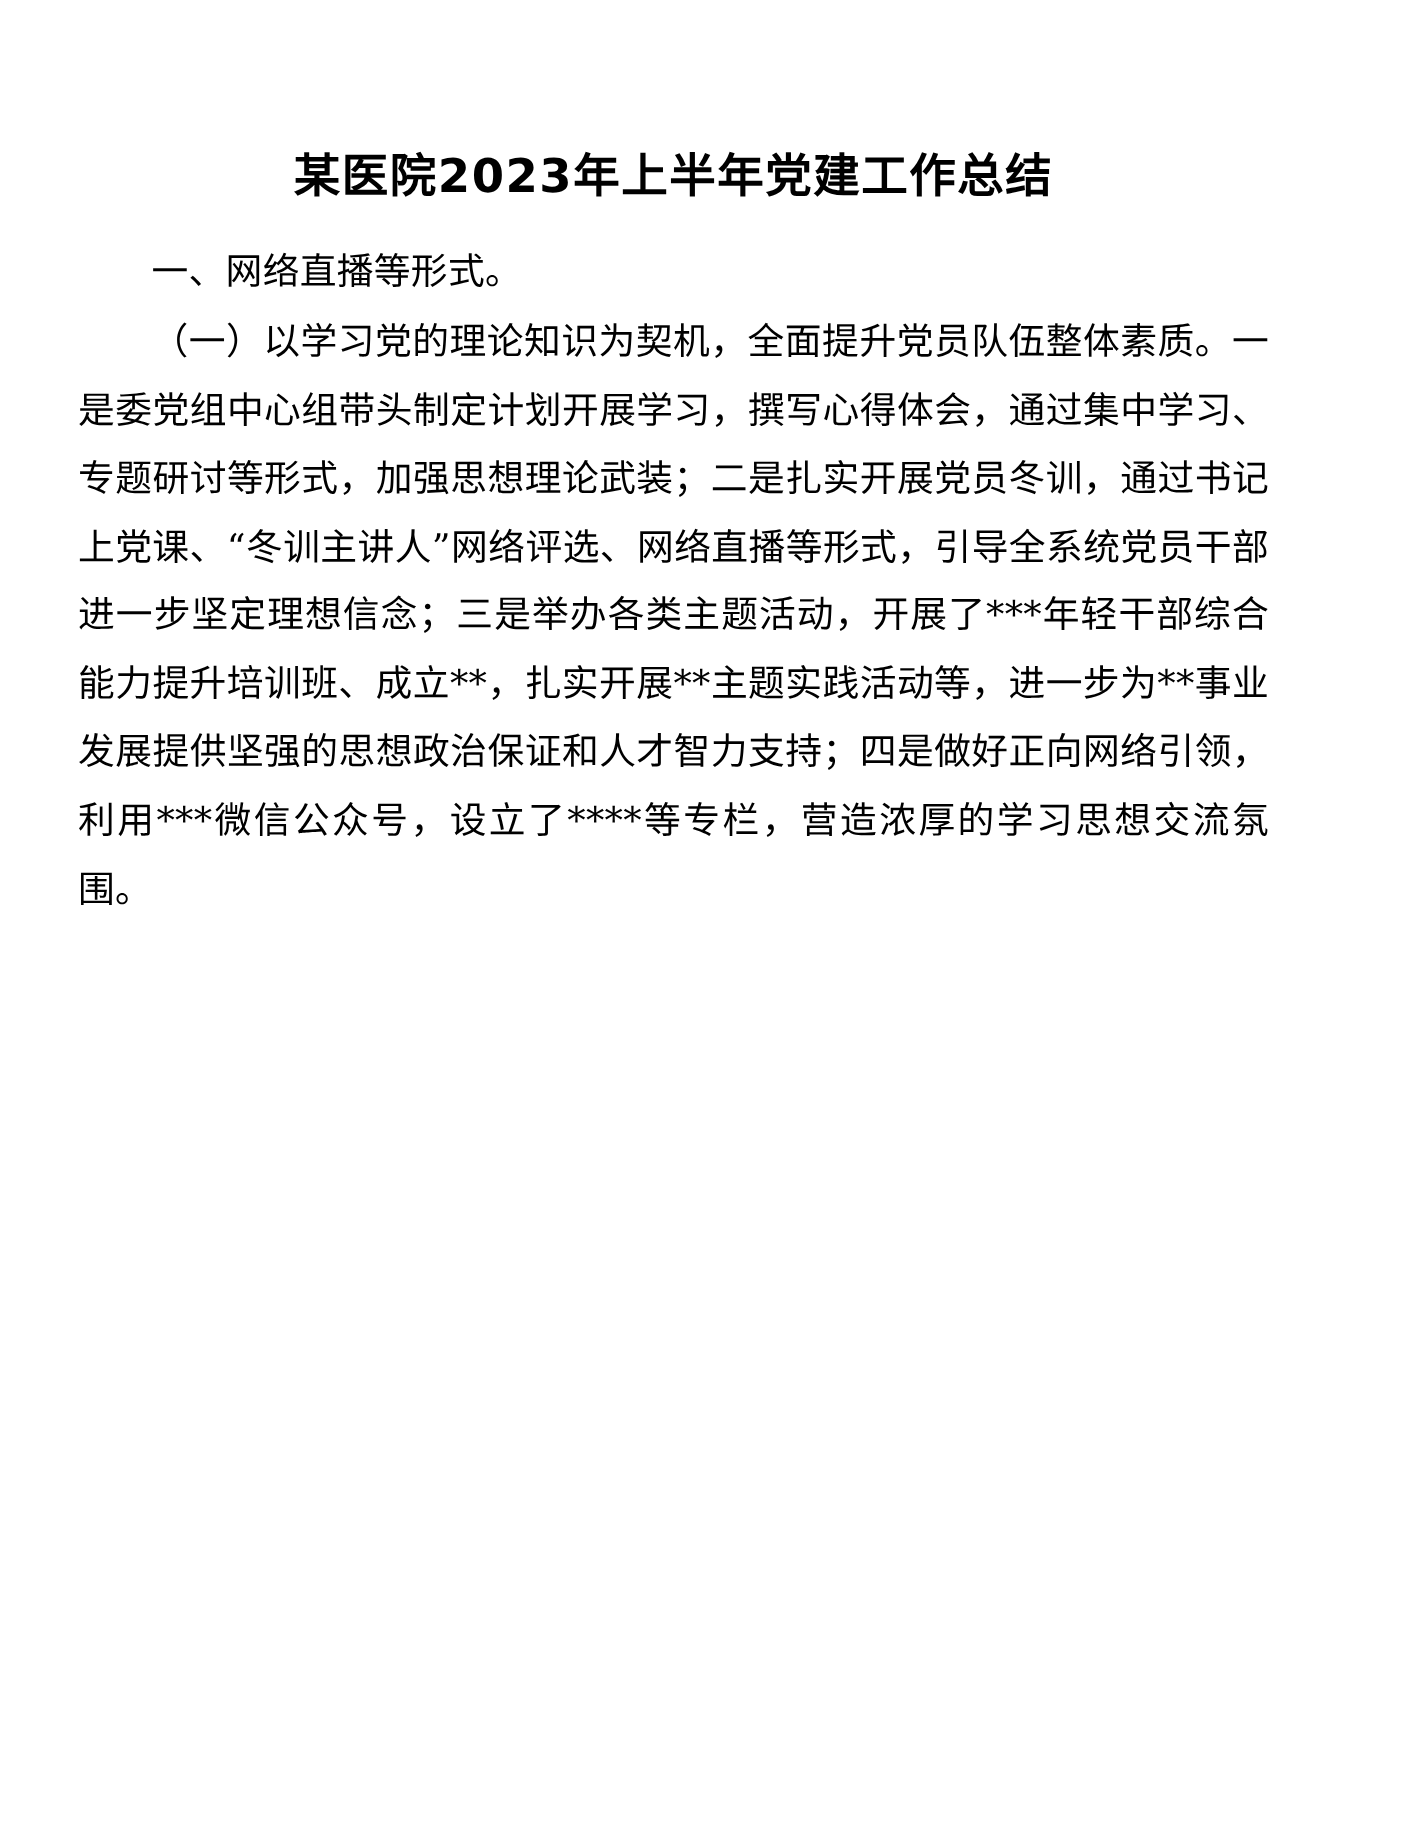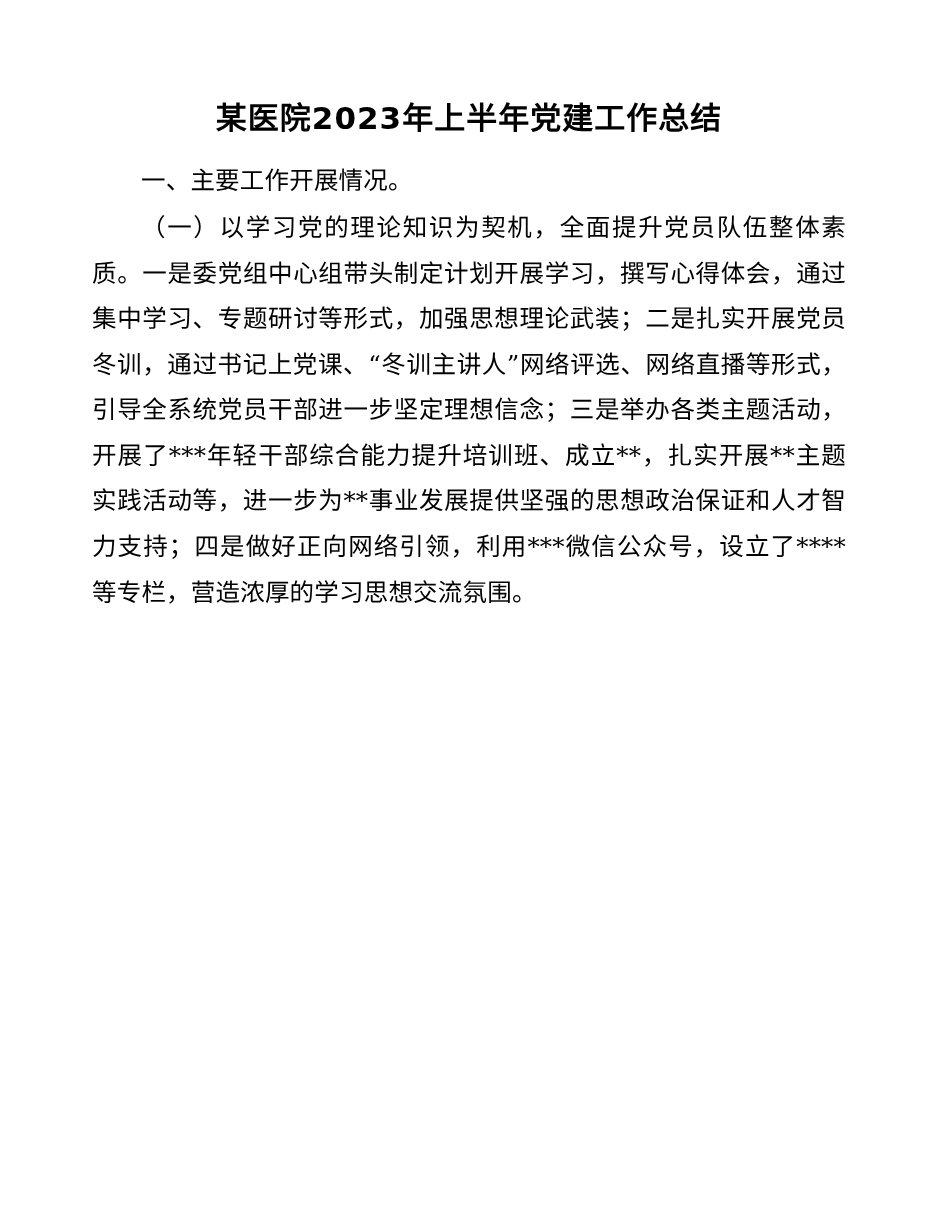--- a/index.html
+++ b/index.html
@@ -13,21 +13,21 @@
     font-family: "DejaVu Serif", "Liberation Serif", serif;
     color: #000000;
     overflow: hidden;
   }
   .page {
     position: relative;
     width: 950px;
     height: 1230px;
     background: #ffffff;
     box-sizing: border-box;
-    padding: 95px 104px 60px 92px;
+    padding: 95px 104px 60px 52px;
   }
   .doc-title {
     font-family: "DejaVu Sans", "Liberation Sans", sans-serif;
     font-size: 31px;
     font-weight: 700;
     text-align: center;
     letter-spacing: 1px;
     line-height: 1.5;
     margin: 0 0 16px 0;
   }
@@ -46,17 +46,17 @@
   }
 </style>
 </head>
 <body>
 
 <div class="page">
 
   <h1 class="doc-title">某医院2023年上半年党建工作总结</h1>
 
 
-  <p class="para">一、主要工作开展情况。</p>
+  <p class="para">一、网络直播等形式。</p>
 
   <p class="para last">（一）以学习党的理论知识为契机，全面提升党员队伍整体素质。一是委党组中心组带头制定计划开展学习，撰写心得体会，通过集中学习、专题研讨等形式，加强思想理论武装；二是扎实开展党员冬训，通过书记上党课、“冬训主讲人”网络评选、网络直播等形式，引导全系统党员干部进一步坚定理想信念；三是举办各类主题活动，开展了***年轻干部综合能力提升培训班、成立**，扎实开展**主题实践活动等，进一步为**事业发展提供坚强的思想政治保证和人才智力支持；四是做好正向网络引领，利用***微信公众号，设立了****等专栏，营造浓厚的学习思想交流氛围。</p>
 
 </div>
 
 </body></html>

